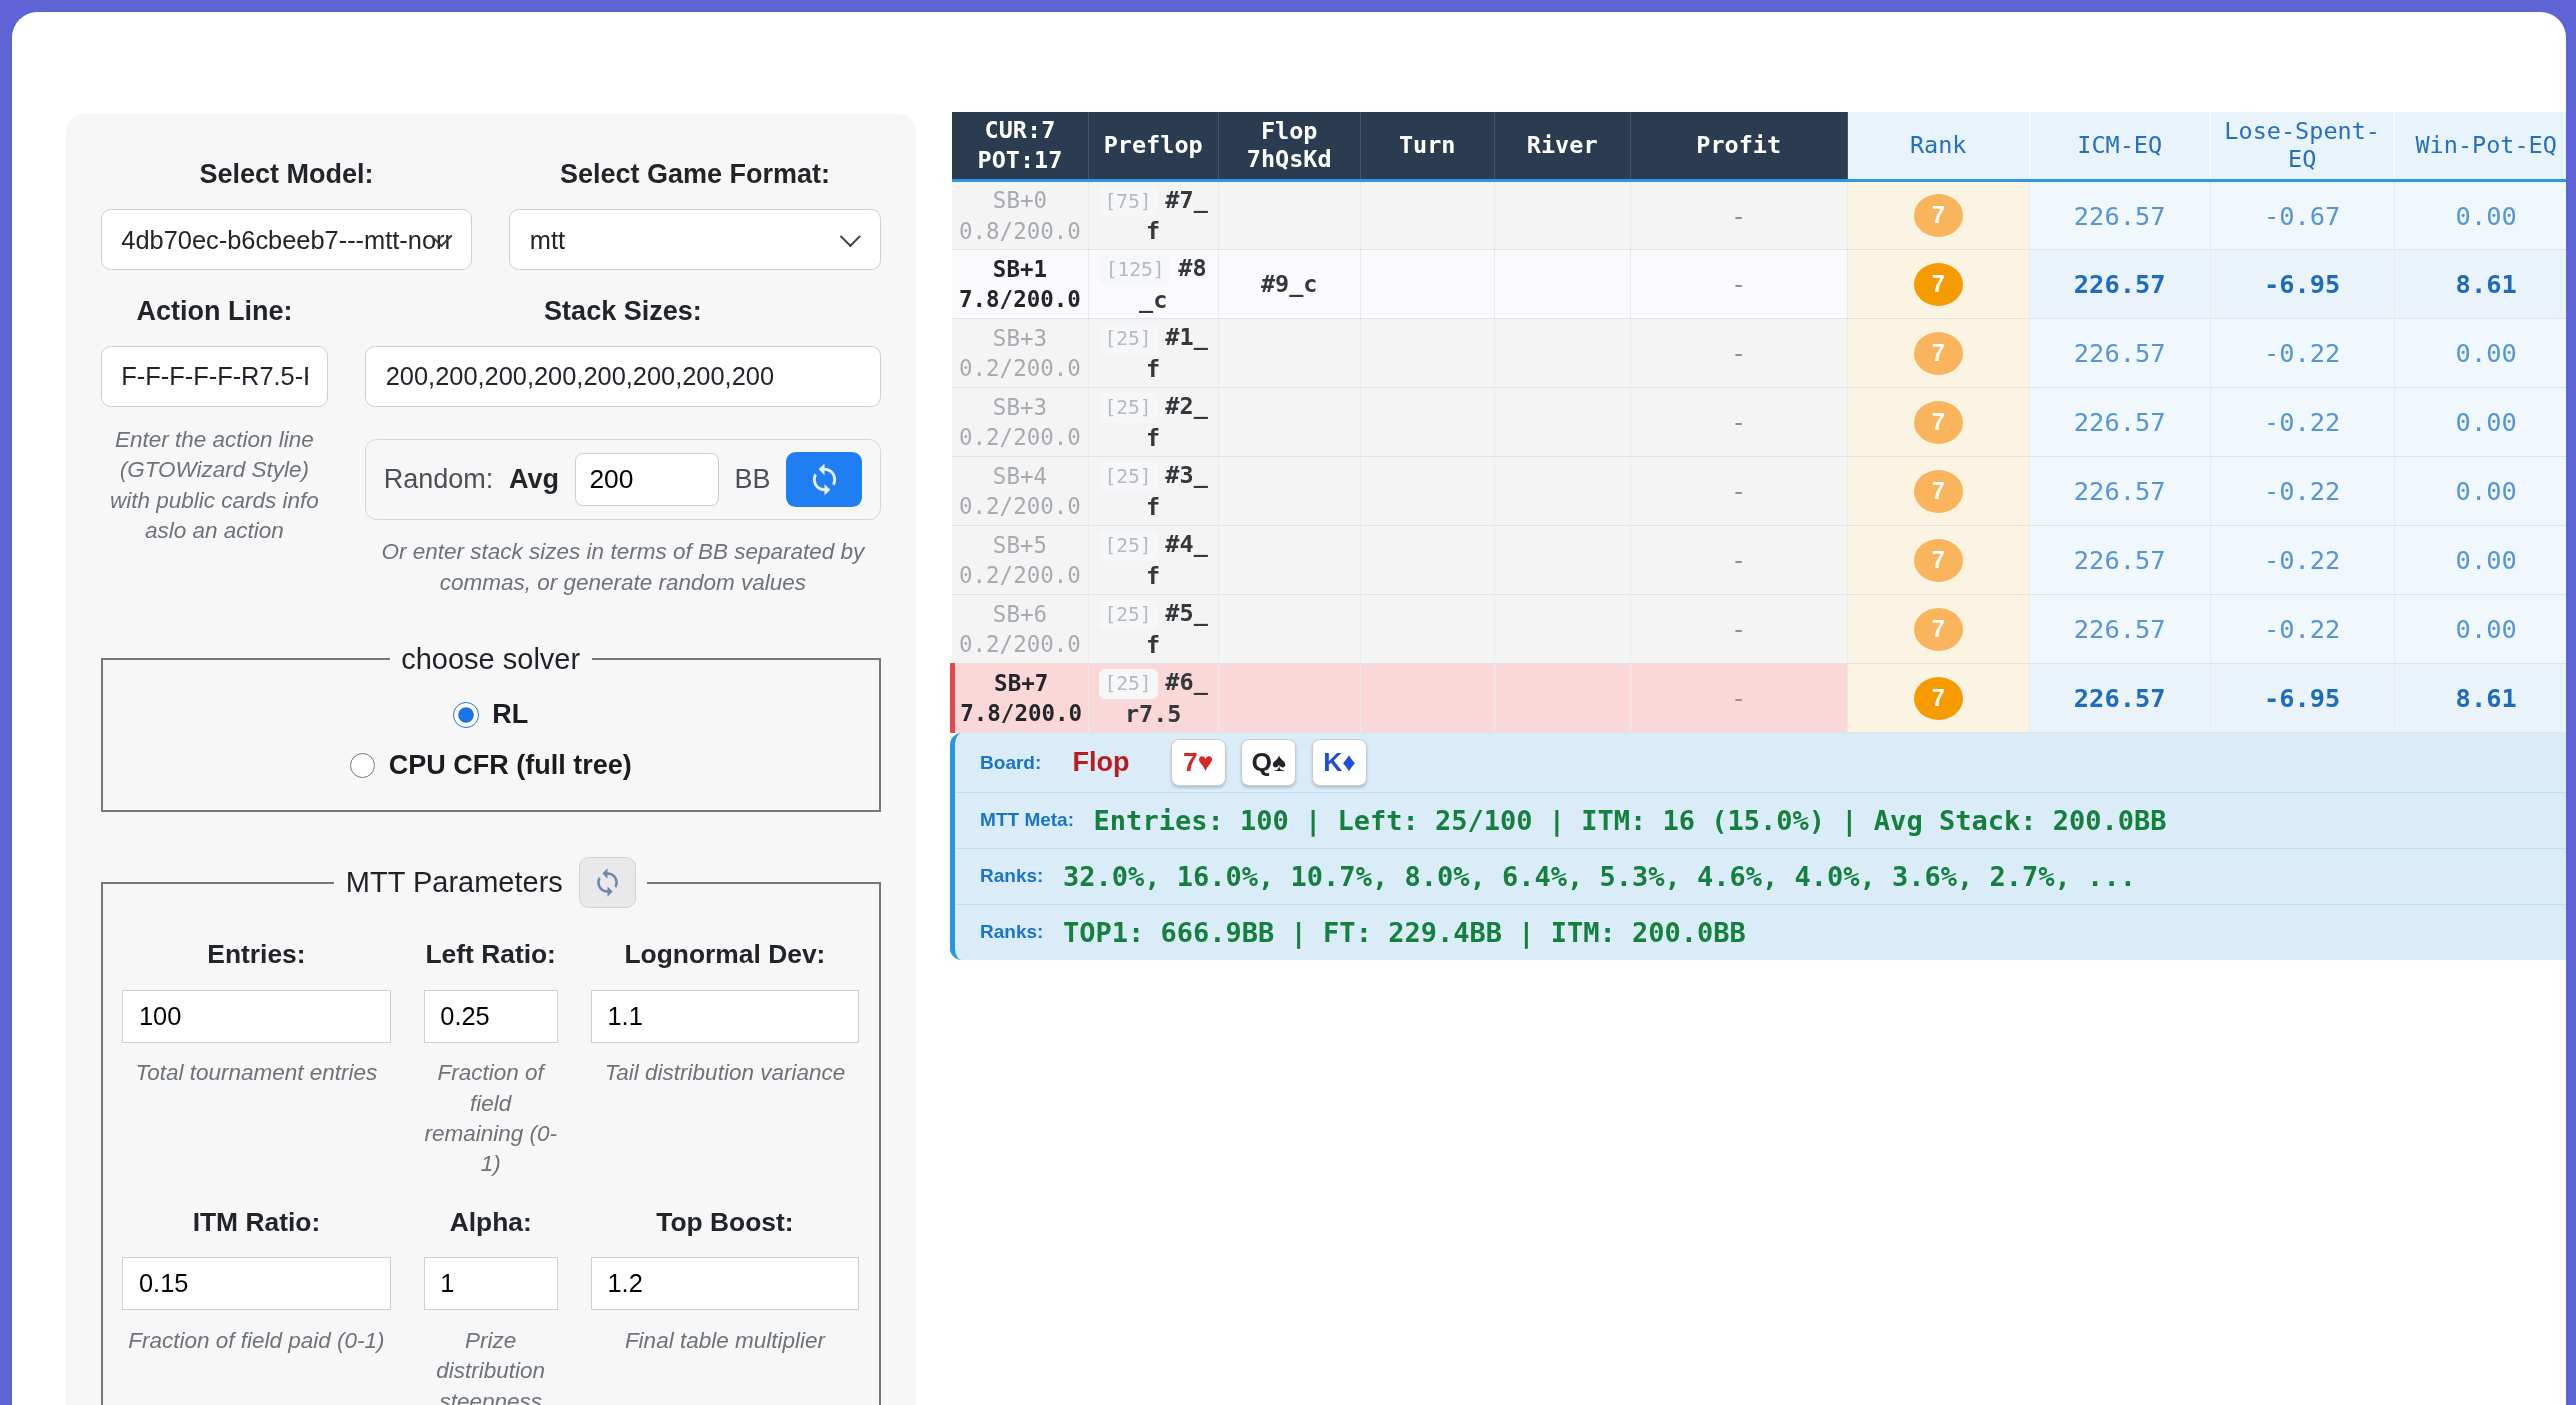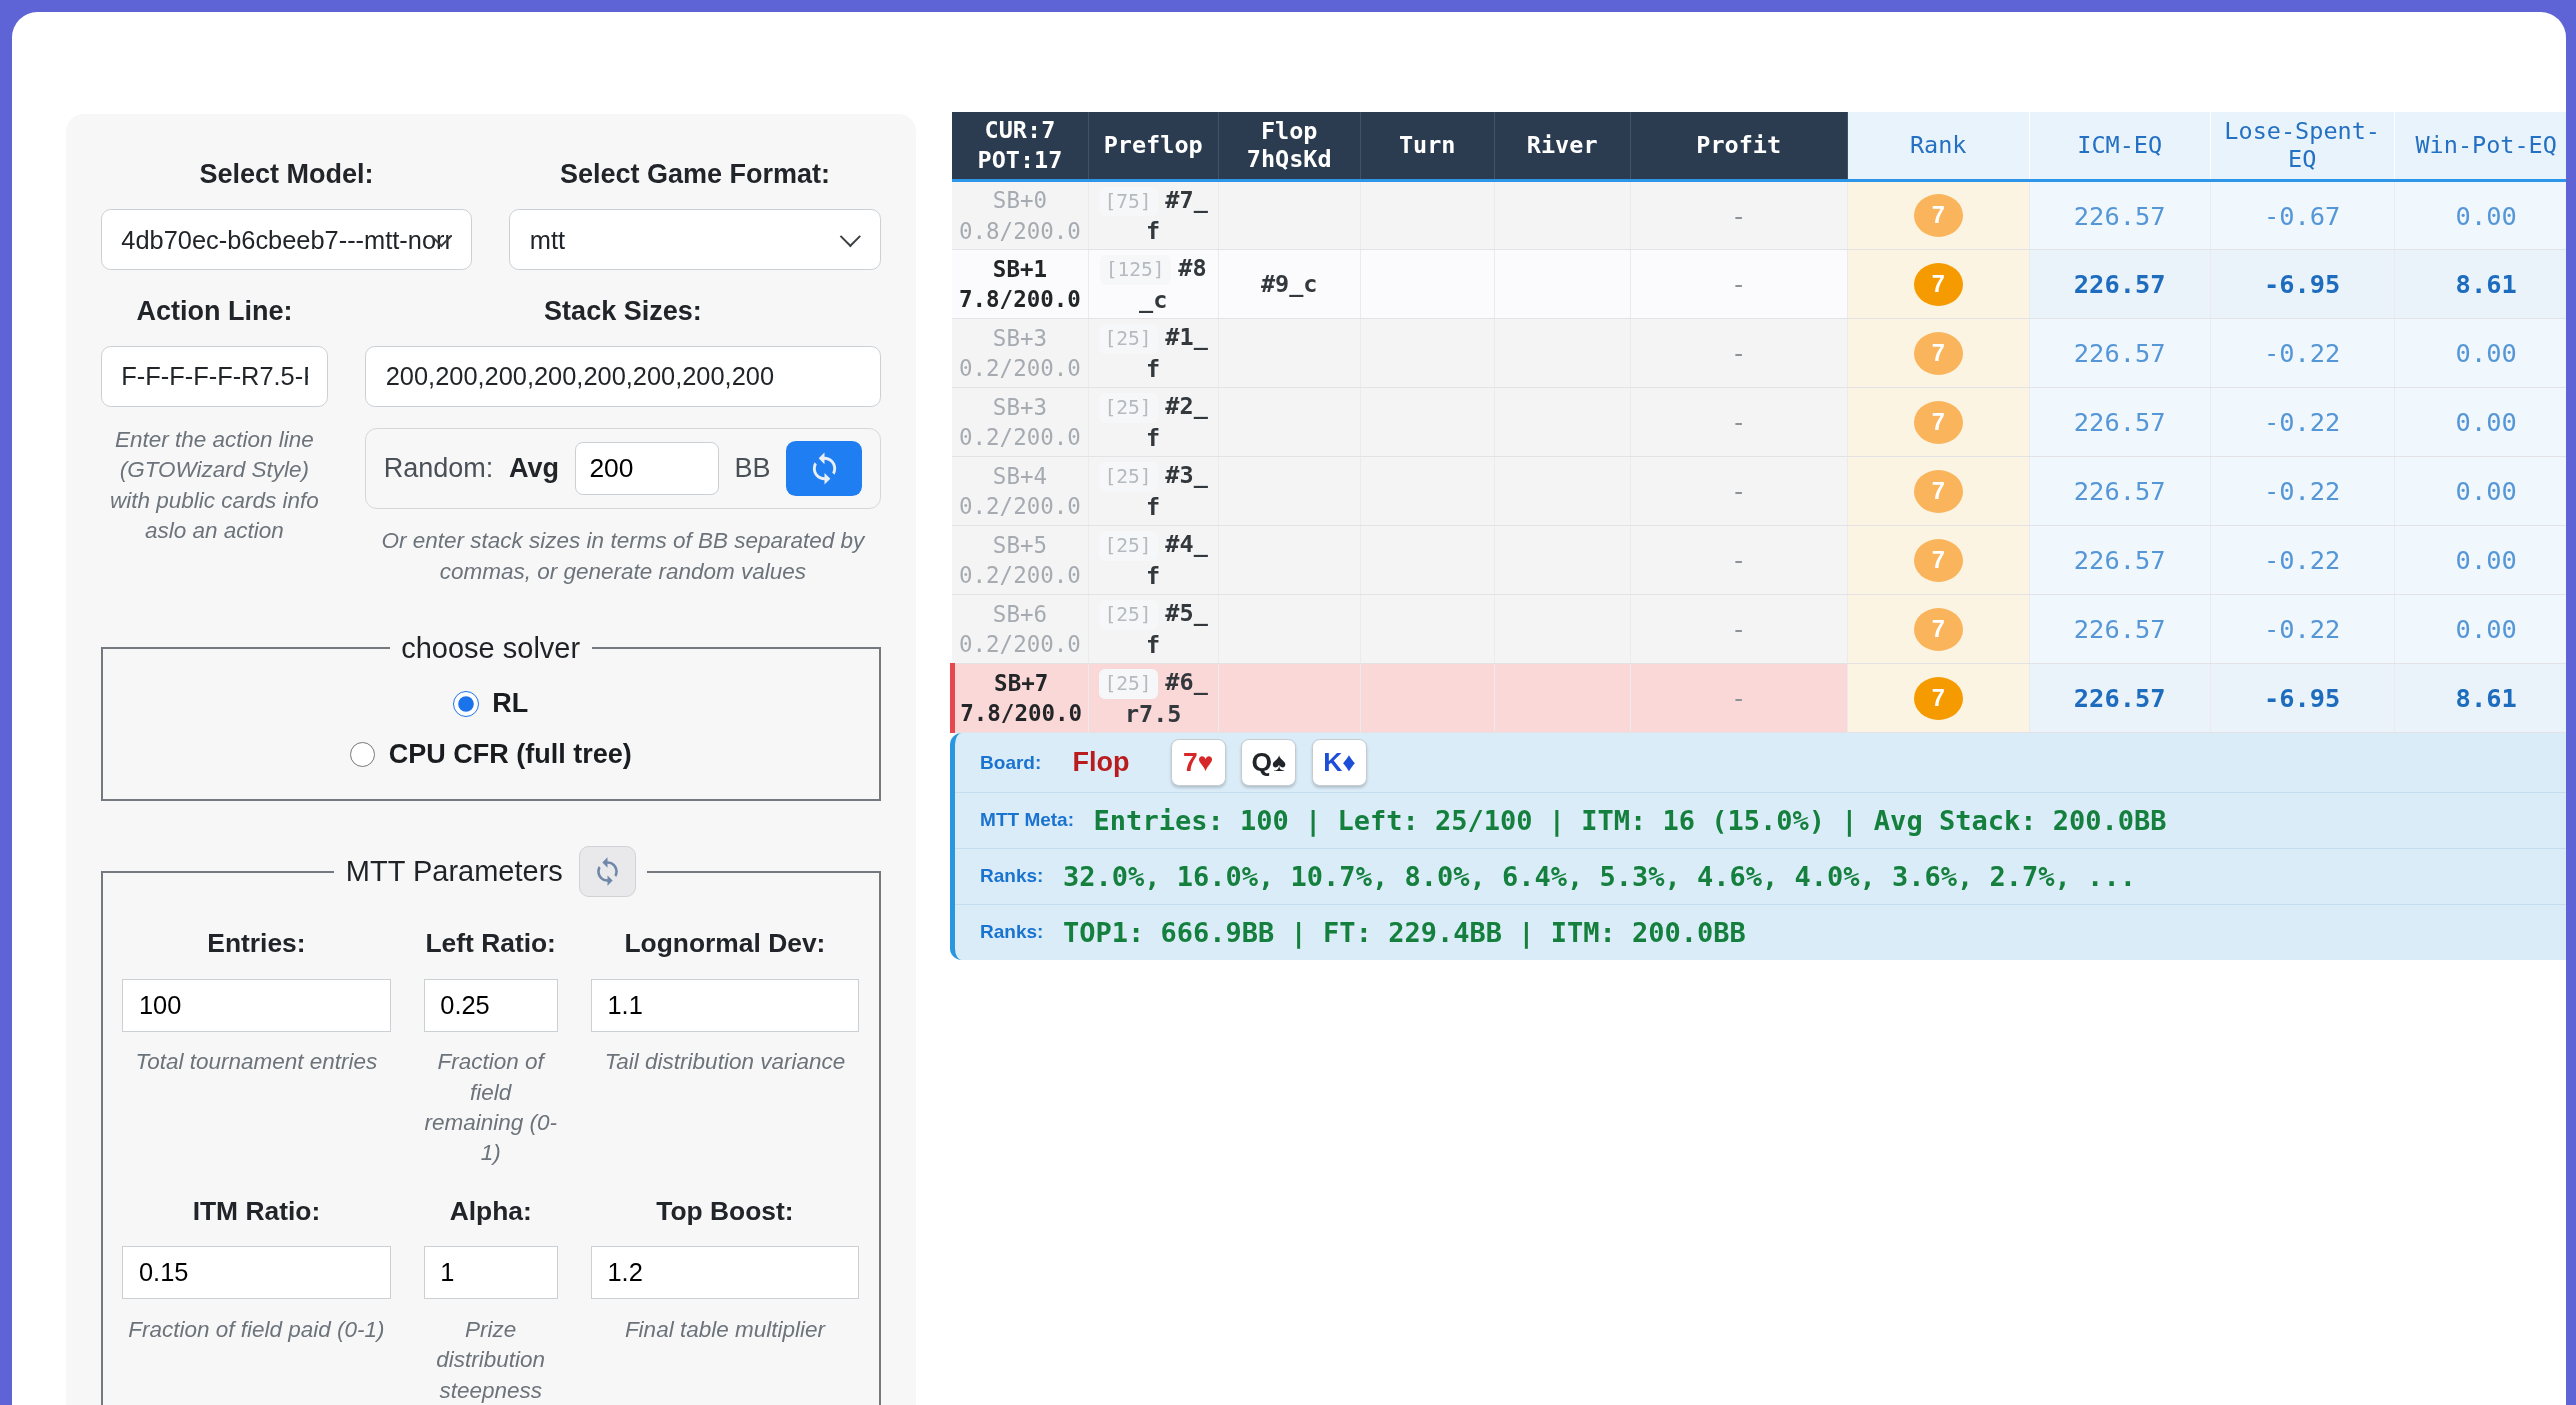--- a/index.html
+++ b/index.html
@@ -16,21 +16,21 @@
   .field-label { display: block; text-align: center; font-weight: bold; font-size: 27px;
     color: #212529; margin: 25.4px 0 19.6px; }
   .selectwrap { position: relative; }
   select, .text-input { width: 100%; height: 61px; border: 1px solid #cbd0d4; border-radius: 9.8px;
     padding: 0 19.6px; font-size: 25.4px; color: #212529; background: #ffffff;
     font-family: "Liberation Sans", sans-serif; appearance: none; -webkit-appearance: none; }
   .chev { position: absolute; right: 23.5px; top: 19.6px; width: 14.7px; height: 14.7px;
     border-right: 2.9px solid #3c4043; border-bottom: 2.9px solid #3c4043; transform: rotate(45deg); pointer-events: none; }
   .hint { font-style: italic; color: #6c737a; font-size: 22.5px; text-align: center;
     margin-top: 17.6px; line-height: 1.35; }
-  .random-group { margin-top: 21px; border: 1px solid #d4d7da; border-radius: 11.7px;
+  .random-group { margin-top: 32px; border: 1px solid #d4d7da; border-radius: 11.7px;
     display: flex; align-items: center; gap: 15.7px; padding: 11.7px 17.6px; }
   .random-label { color: #495057; font-size: 27px; }
   .avg-label { color: #212529; font-size: 27px; font-weight: bold; }
   .random-input { width: 144px; height: 53px; border: 1px solid #cbd0d4; border-radius: 7.8px;
     padding: 0 13.7px; font-size: 26.4px; }
   .bb-label { color: #495057; font-size: 27px; }
   .refresh-btn { margin-left: auto; width: 76px; height: 55px; background: #1f7ff2; border: none;
     border-radius: 9.8px; display: flex; align-items: center; justify-content: center; cursor: pointer; }
   .refresh-btn svg { width: 35px; height: 35px; fill: #e9eef4; }
 

